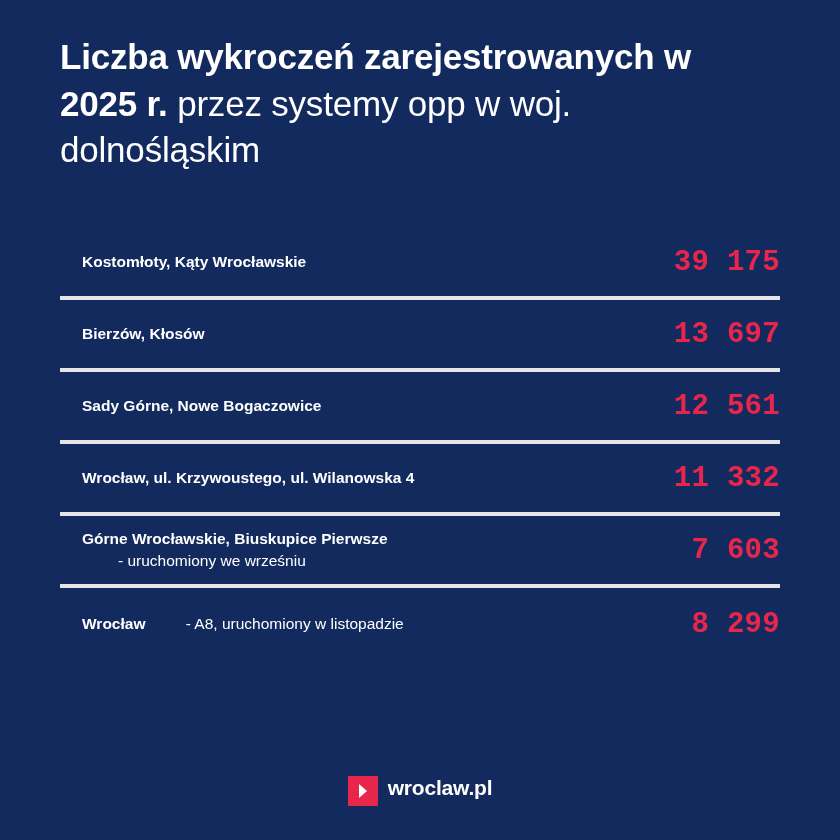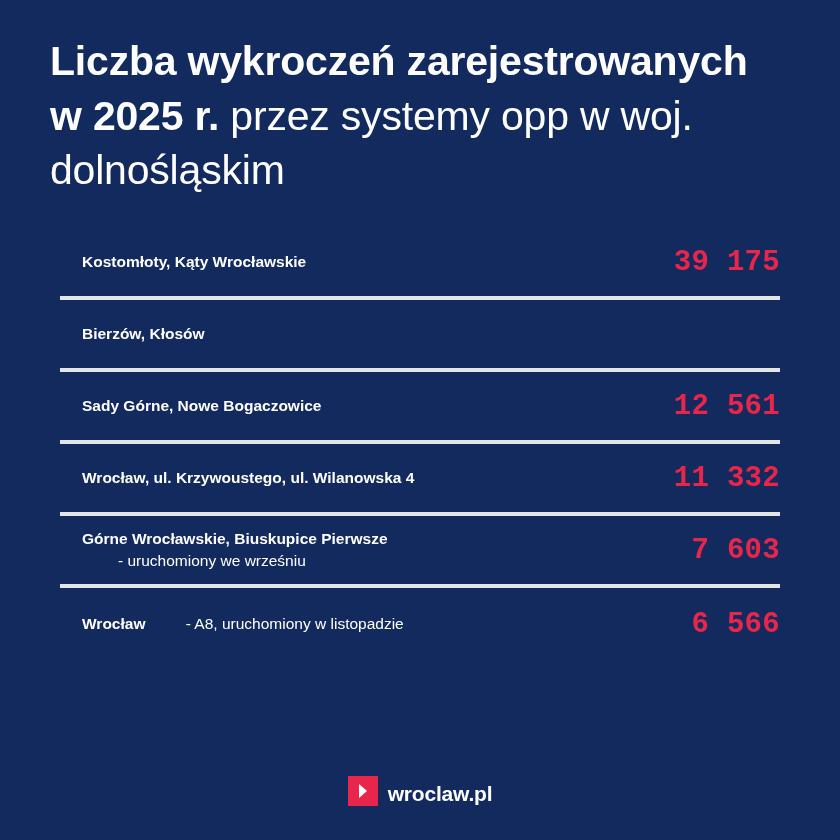--- a/index.html
+++ b/index.html
@@ -14,25 +14,25 @@
     overflow: hidden;
   }
   .page {
     position: relative;
     width: 840px;
     height: 840px;
     box-sizing: border-box;
   }
   .title {
     position: absolute;
-    left: 50px;
+    left: 60px;
     top: 34px;
     width: 710px;
     color: #ffffff;
-    font-size: 41px;
+    font-size: 35px;
     line-height: 1.33;
     font-weight: 400;
     letter-spacing: -0.2px;
   }
   .title b {
     font-weight: 700;
   }
   .table {
     position: absolute;
     left: 60px;
@@ -70,21 +70,21 @@
     white-space: nowrap;
     letter-spacing: 0.3px;
     font-family: Liberation Mono, monospace;
   }
   .footer {
     position: absolute;
     left: 0;
     right: 0;
     bottom: 34px;
     display: flex;
-    align-items: flex-end;
+    align-items: flex-start;
     justify-content: center;
     gap: 10px;
   }
   .logo-mark {
     width: 30px;
     height: 30px;
     background: #e8264c;
     display: flex;
     align-items: center;
     justify-content: center;
@@ -116,20 +116,21 @@
       <div class="row-label">
         <span>Kostomłoty, Kąty Wrocławskie</span><span class="light"></span>
       </div>
       <div class="row-value">39 175</div>
     </div>
 
     <div class="row">
       <div class="row-label">
         <span>Bierzów, Kłosów</span><span class="light"></span>
       </div>
+      <div class="row-value">13 697</div>
     </div>
 
     <div class="row">
       <div class="row-label">
         <span>Sady Górne, Nowe Bogaczowice</span><span class="light"></span>
       </div>
       <div class="row-value">12 561</div>
     </div>
 
     <div class="row">
@@ -144,21 +145,21 @@
         <span>Górne Wrocławskie, Biuskupice Pierwsze</span><br>
         <span class="light">- uruchomiony we wrześniu</span>
       </div>
       <div class="row-value">7 603</div>
     </div>
 
     <div class="row">
       <div class="row-label">
         <span>Wrocław</span><span class="light"> - A8, uruchomiony w listopadzie</span>
       </div>
-      <div class="row-value">6 566</div>
+      <div class="row-value">8 299</div>
     </div>
 
   </div>
 
   <div class="footer">
     <div class="logo-mark">
       <svg width="13" height="16" viewBox="0 0 13 16" aria-hidden="true">
         <path d="M3 1 L11 8 L3 15 Z" fill="#ffffff"></path>
       </svg>
     </div>

